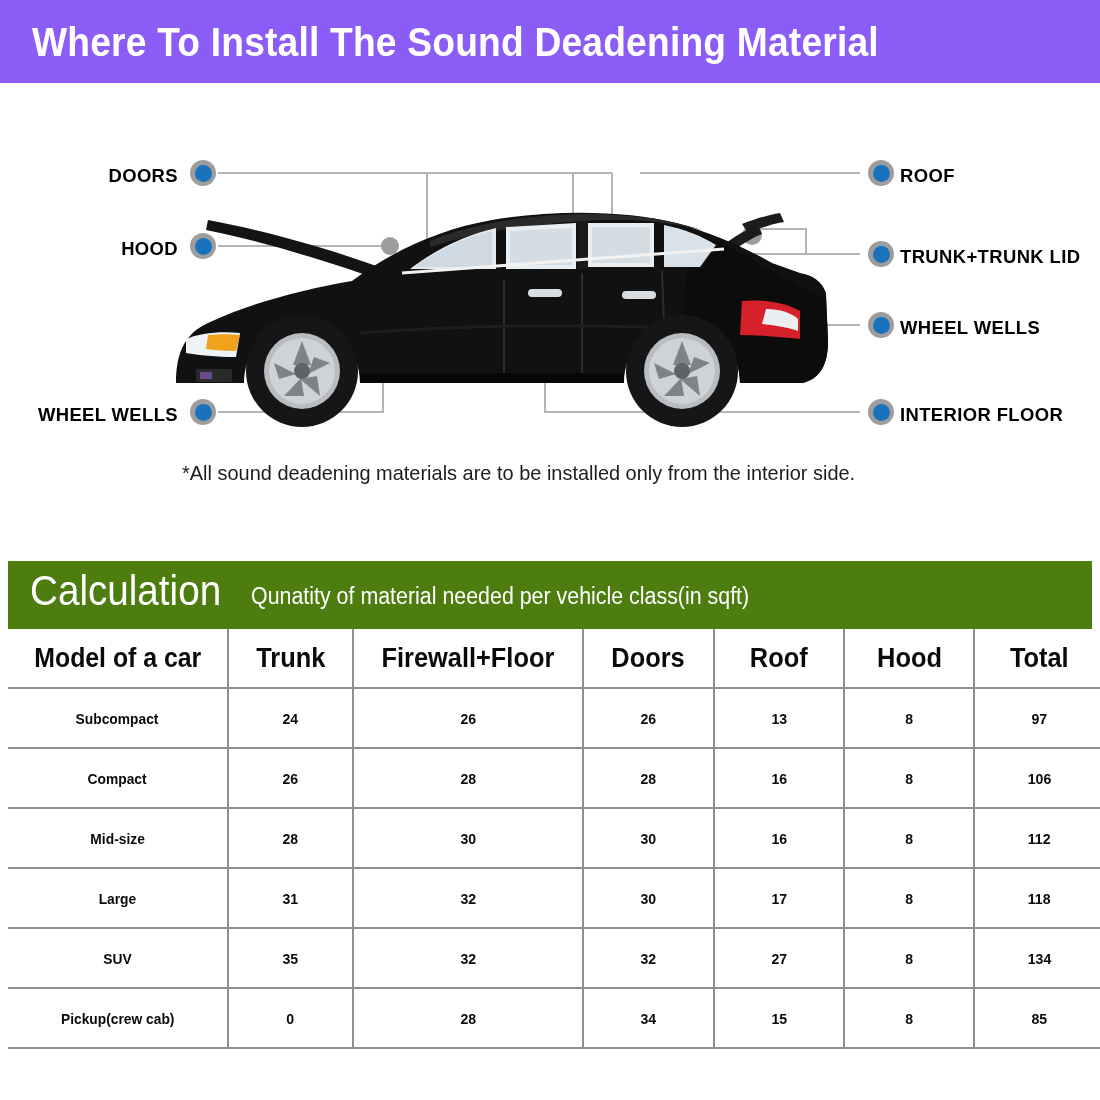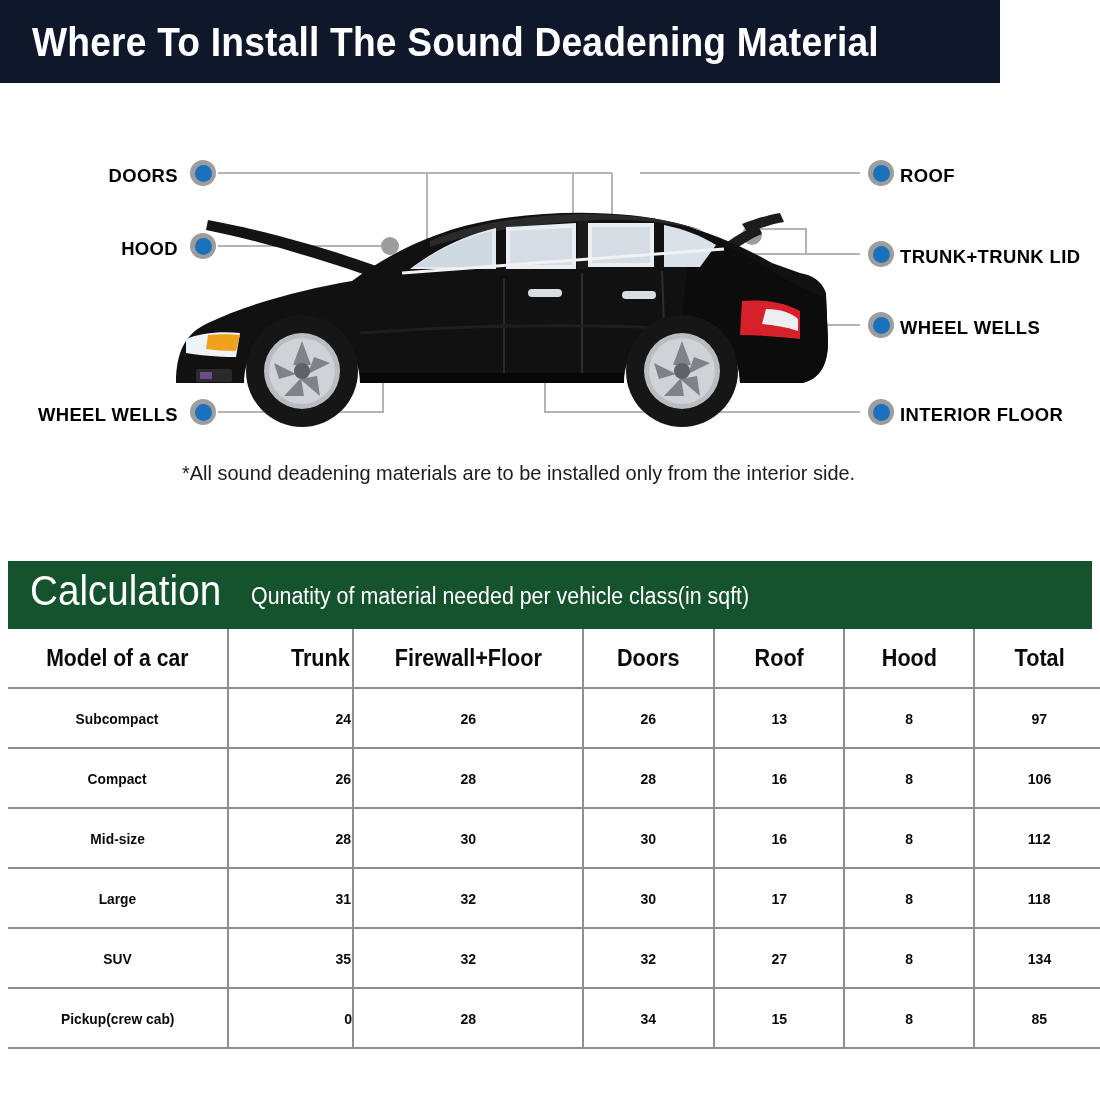--- a/index.html
+++ b/index.html
@@ -5,22 +5,22 @@
   html,body{margin:0;padding:0;}
   body{
     width:1100px;height:1100px;
     background:#ffffff;
     font-family:"Liberation Sans", sans-serif;
     overflow:hidden;
     position:relative;
   }
   
   #title-bar{
-    position:absolute;left:0;top:0;width:1000px;height:83px;
-    background:#0f172a;
+    position:absolute;left:0;top:0;width:1100px;height:83px;
+    background:#8b5cf6;
   }
   #title-text{
     position:absolute;left:32px;top:20px;
     font-size:40px;font-weight:bold;color:#ffffff;
     letter-spacing:0.2px;
     transform:scaleX(0.93);transform-origin:left center;
     white-space:nowrap;
   }
   
   #diagram{
@@ -45,21 +45,21 @@
     background:#1a72bd;
   }
   #footnote{
     position:absolute;left:182px;top:378px;
     font-size:21px;color:#1c1c1c;white-space:nowrap;
     transform:scaleX(0.95);transform-origin:left center;
   }
   
   #calc-bar{
     position:absolute;left:8px;top:561px;width:1084px;height:68px;
-    background:#14532d;
+    background:#4d7c0f;
   }
   #calc-title{
     position:absolute;left:22px;top:6px;
     font-size:42px;color:#ffffff;font-weight:400;
     transform:scaleX(0.92);transform-origin:left center;
     white-space:nowrap;
   }
   #calc-sub{
     position:absolute;left:243px;top:22px;
     font-size:23px;color:#ffffff;font-weight:400;
@@ -75,27 +75,27 @@
     height:58px;
     text-align:center;vertical-align:middle;
     font-size:15px;font-weight:bold;color:#0a0a0a;
     border-bottom:2px solid #8f8f8f;
     border-right:2px solid #8f8f8f;
     padding:0;
     transform:scaleX(1);
   }
   #calc-table tr td:last-child{border-right:none;}
   #calc-table .c0{width:219px;}
-  #calc-table .c1{width:123px;text-align:right;}
+  #calc-table .c1{width:123px;}
   #calc-table .c2{width:228px;text-align:center;}
   #calc-table .c3{width:129px;}
   #calc-table .c4{width:128px;}
   #calc-table .c5{width:128px;}
   #calc-table .c6{width:129px;}
-  #calc-table thead td{font-size:23px;}
+  #calc-table thead td{font-size:27px;}
   #calc-table td span{display:inline-block;transform:scaleX(0.94);}
   #calc-table .model-cell span{transform:scaleX(0.92);}
 </style>
 </head>
 <body>
 
 <div id="title-bar">
   <div id="title-text">Where To Install The Sound Deadening Material</div>
 </div>
 

